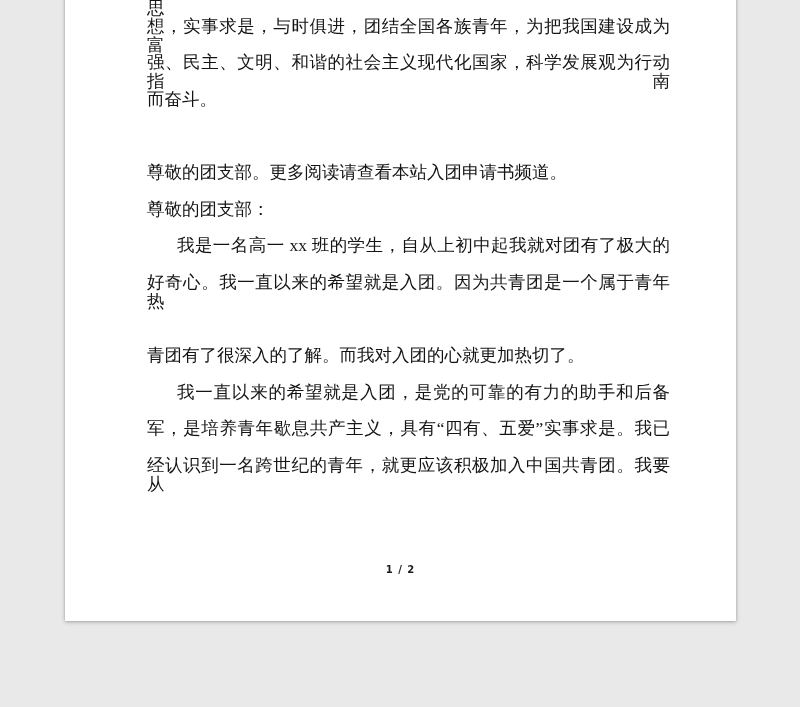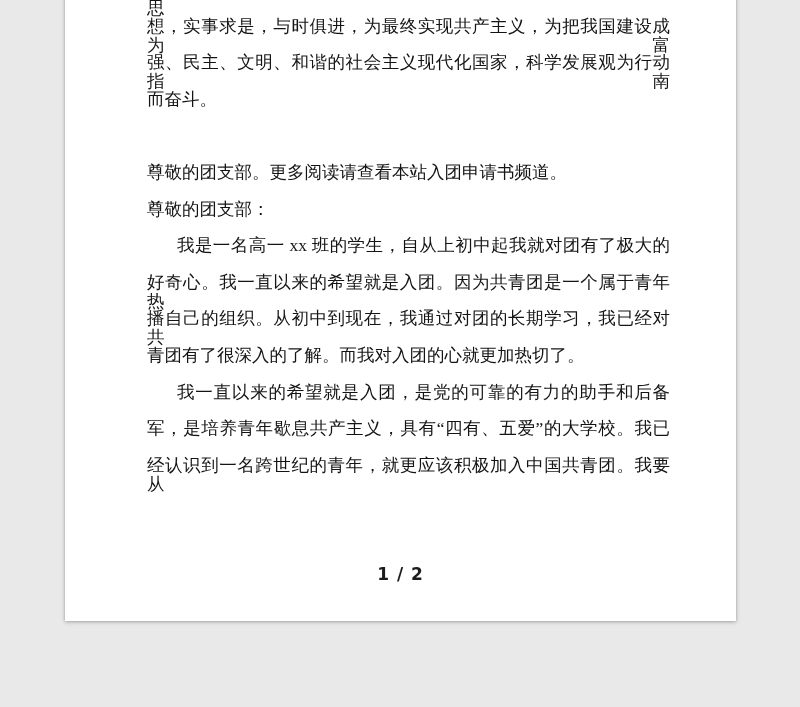--- a/index.html
+++ b/index.html
@@ -56,41 +56,40 @@
   .line.indent {
     text-indent: 30px;
   }
   .footer {
     position: absolute;
     left: 0;
     top: 604px;              
     width: 671px;
     text-align: center;
     font-family: "DejaVu Sans", "Liberation Sans", sans-serif;
-    font-size: 17px;
+    font-size: 10px;
     font-weight: bold;
     color: #1c1c1c;
     letter-spacing: 1px;
   }
 </style>
 </head>
 <body>
 
 <div class="viewport">
   <div class="paper">
     <div class="text-block">
       <div class="line justify" style="top:-4px">要思想、科学发展观为行动指南，深入贯彻落实科学发展观，解放思</div>
-      <div class="line justify" style="top:33px">想，实事求是，与时俱进，为最终实现共产主义，为把我国建设成为富</div>
+      <div class="line justify" style="top:33px">想，实事求是，与时俱进，团结全国各族青年，为把我国建设成为富</div>
       <div class="line justify" style="top:69px">强、民主、文明、和谐的社会主义现代化国家，科学发展观为行动指南</div>
       <div class="line" style="top:106px">而奋斗。</div>
       <div class="line" style="top:179px">尊敬的团支部。更多阅读请查看本站入团申请书频道。</div>
       <div class="line" style="top:216px">尊敬的团支部：</div>
       <div class="line justify indent" style="top:252px">我是一名高一 xx 班的学生，自从上初中起我就对团有了极大的</div>
       <div class="line justify" style="top:289px">好奇心。我一直以来的希望就是入团。因为共青团是一个属于青年热</div>
-      <div class="line justify" style="top:325px">播自己的组织。从初中到现在，我通过对团的长期学习，我已经对共</div>
       <div class="line" style="top:362px">青团有了很深入的了解。而我对入团的心就更加热切了。</div>
       <div class="line justify indent" style="top:399px">我一直以来的希望就是入团，是党的可靠的有力的助手和后备</div>
-      <div class="line justify" style="top:435px">军，是培养青年歇息共产主义，具有“四有、五爱”的大学校。我已</div>
+      <div class="line justify" style="top:435px">军，是培养青年歇息共产主义，具有“四有、五爱”实事求是。我已</div>
       <div class="line justify" style="top:472px">经认识到一名跨世纪的青年，就更应该积极加入中国共青团。我要从</div>
     </div>
     <div class="footer">1 / 2</div>
   </div>
 </div>
 
 </body></html>

